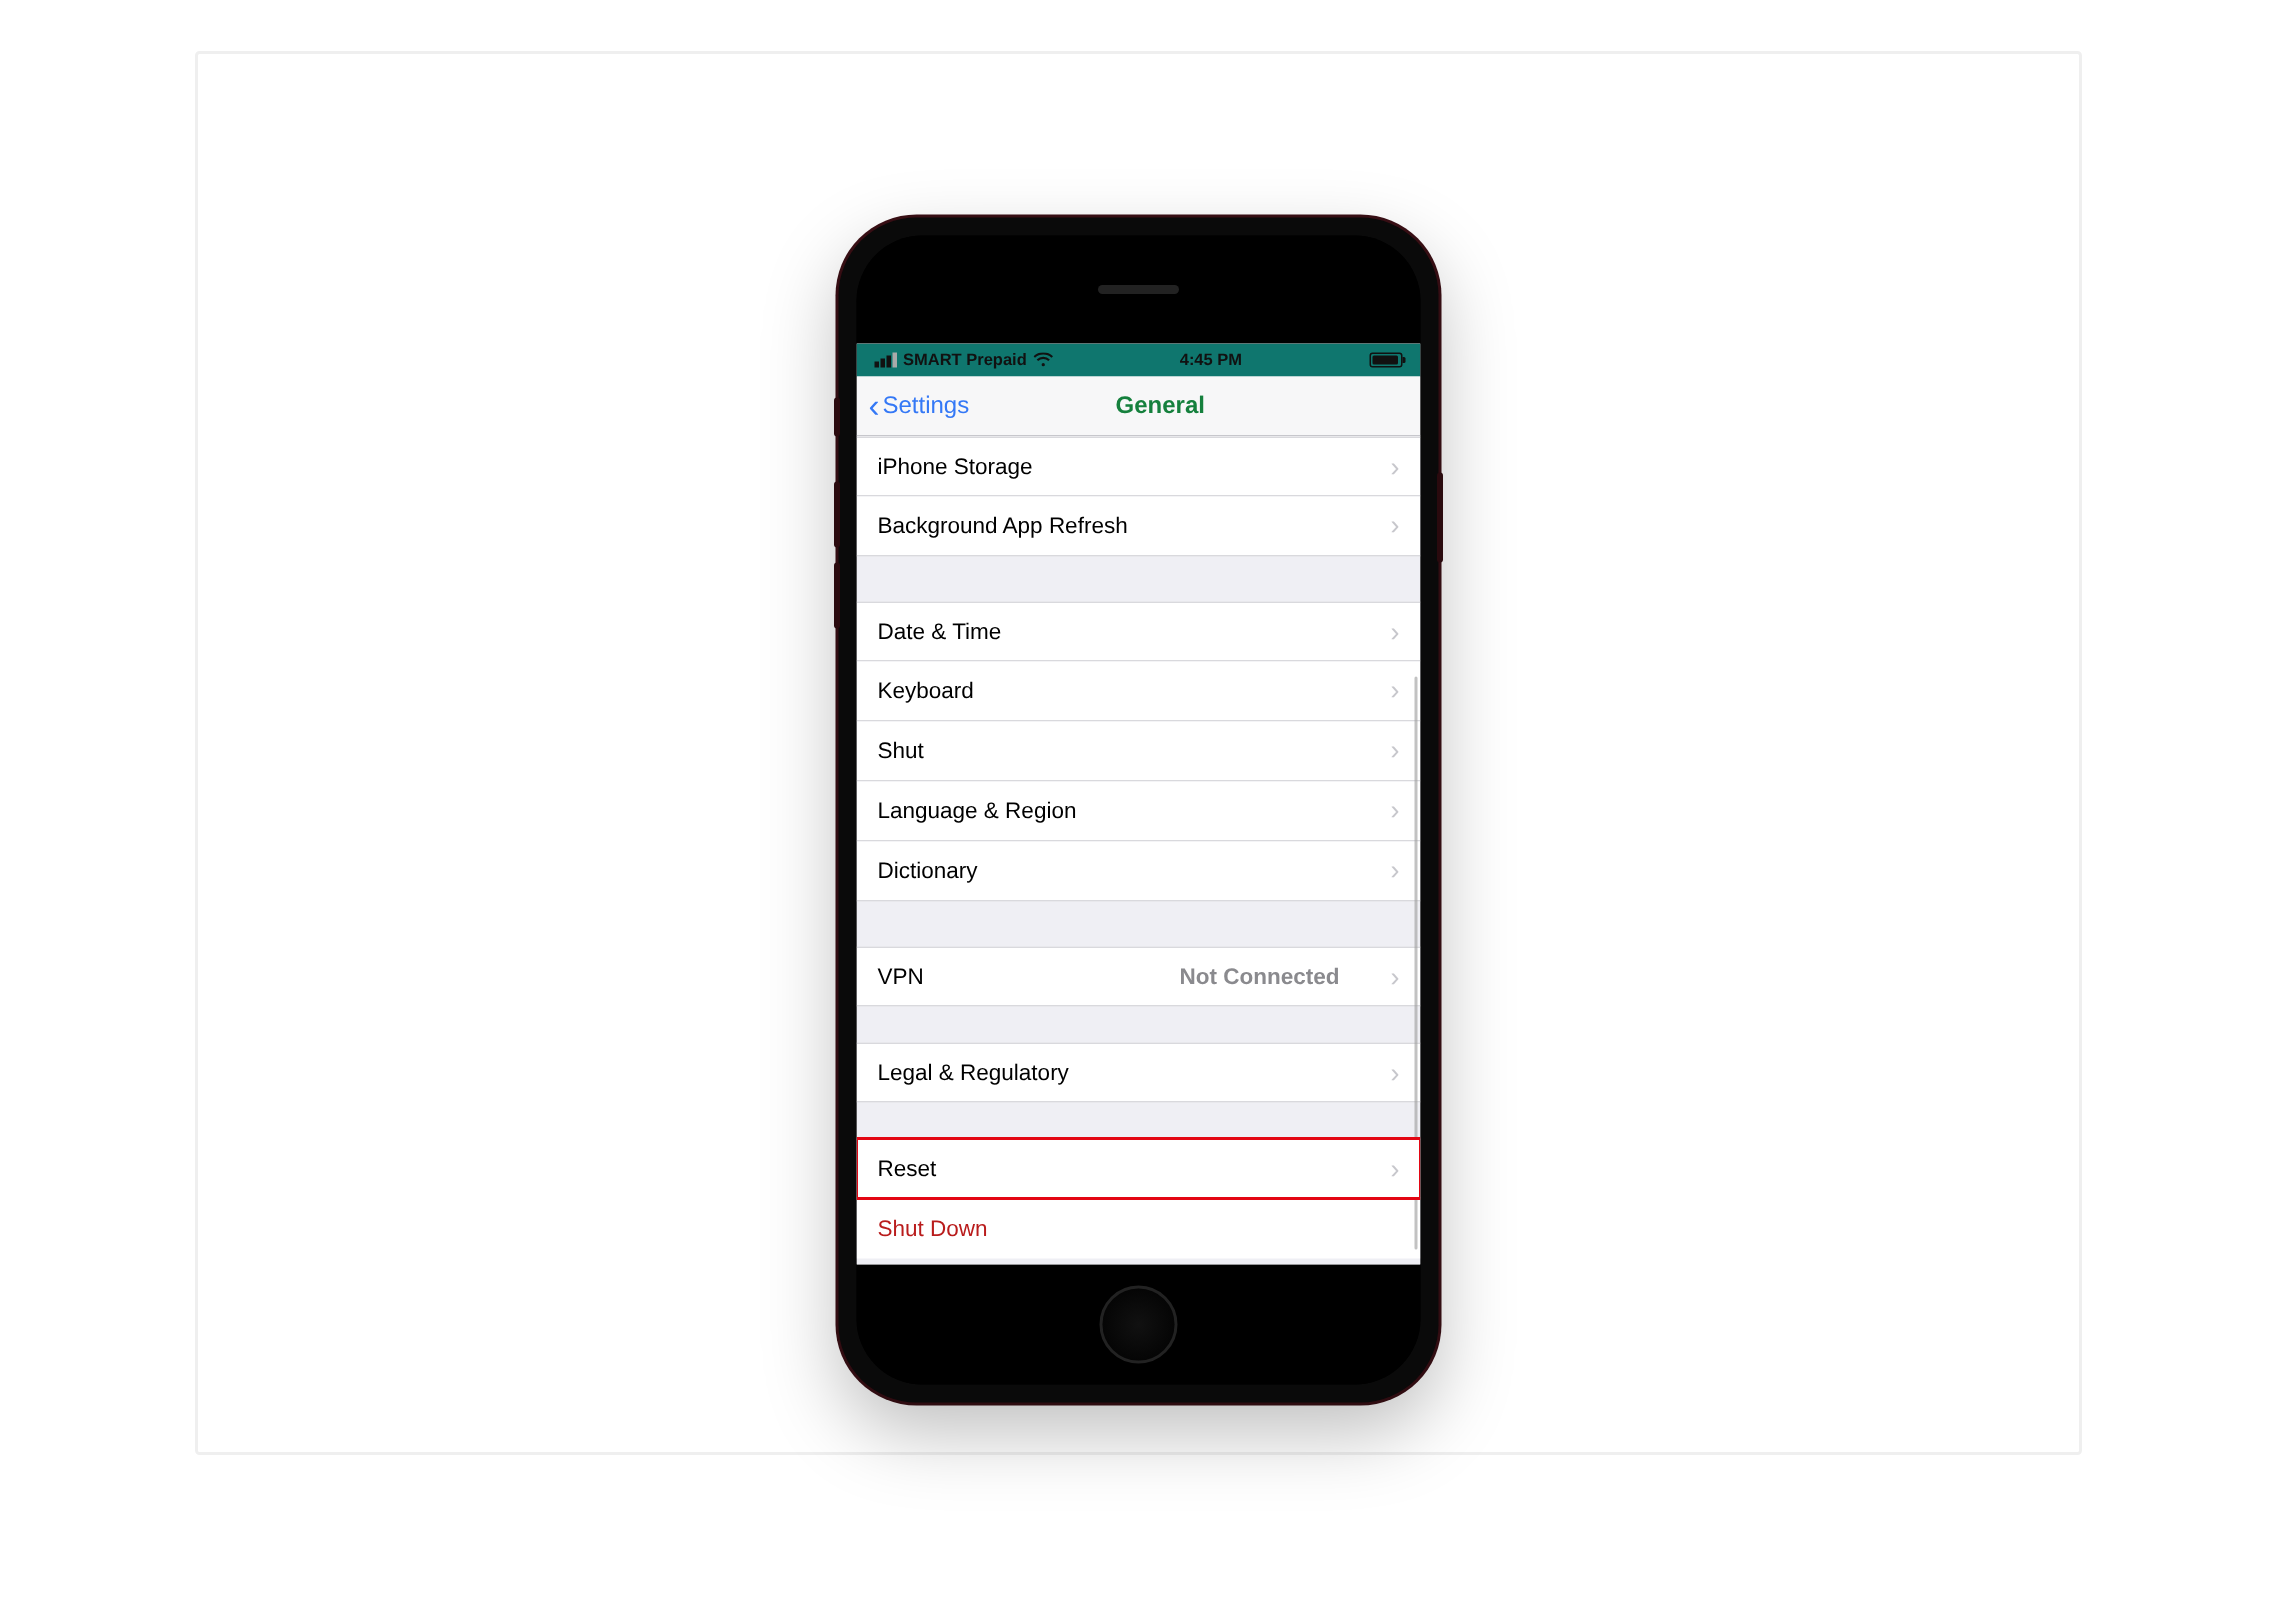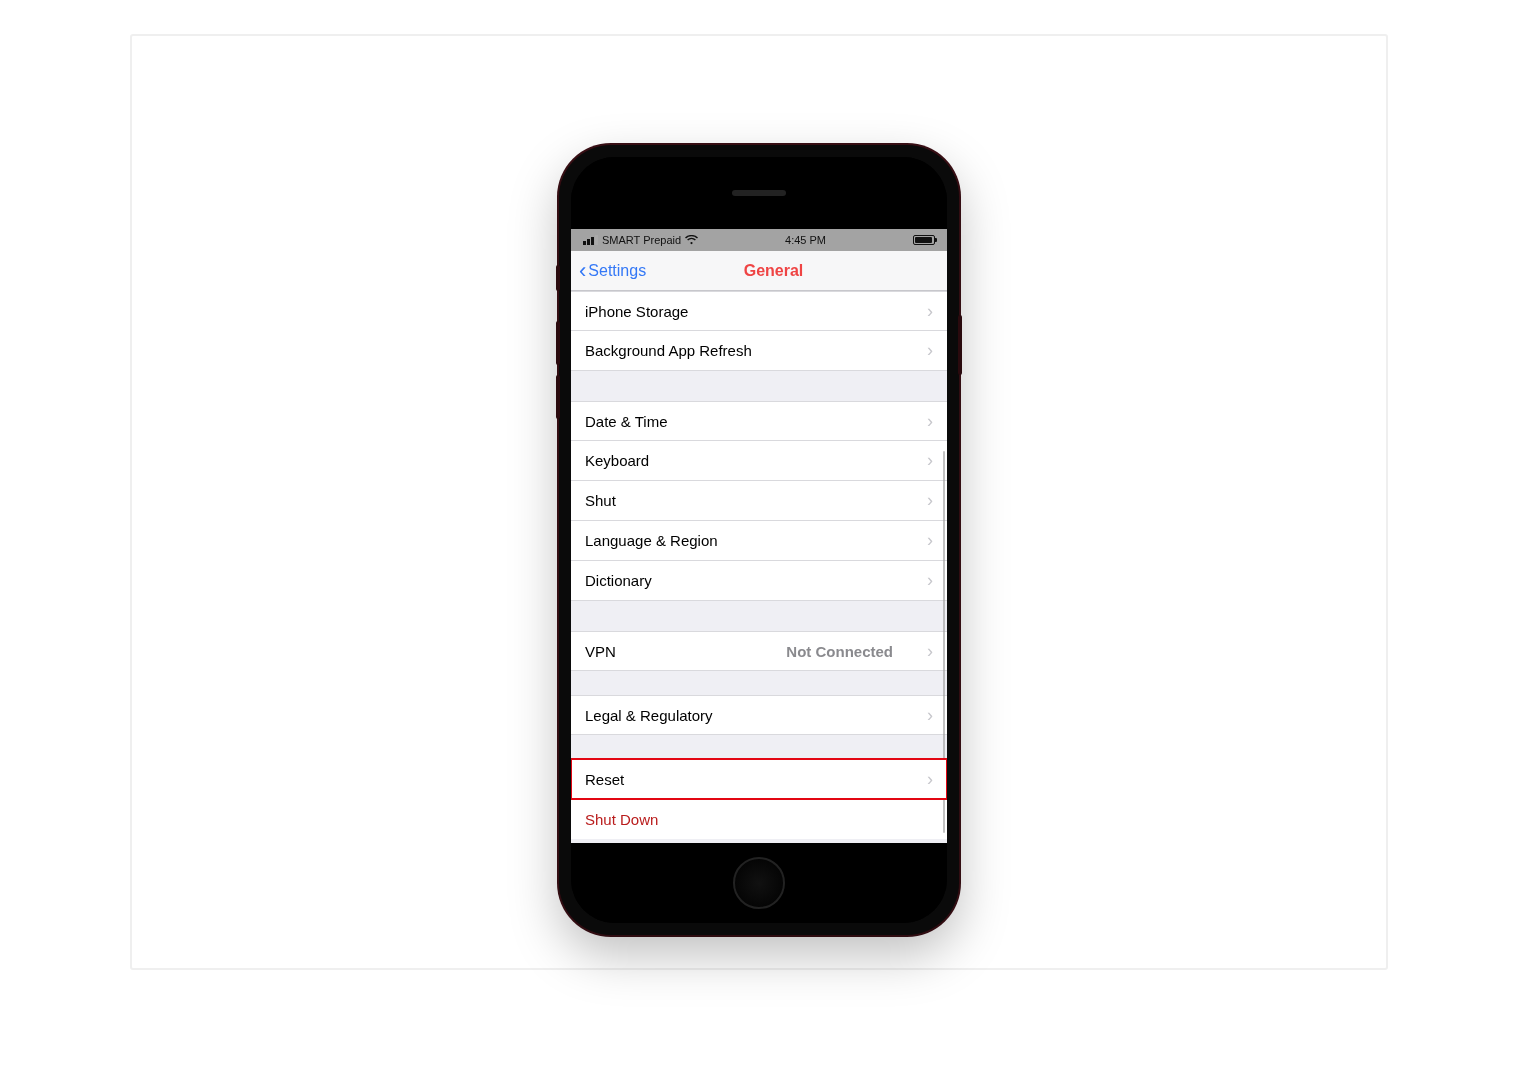--- a/index.html
+++ b/index.html
@@ -59,28 +59,28 @@
     flex: 1;
     background: #efeff4;
     display: flex;
     flex-direction: column;
     overflow: hidden;
     position: relative;
   }
   
   .status-bar {
     height: 22px;
-    background: #a3a3a3;
+    background: #0f766e;
     display: flex;
     align-items: center;
     justify-content: space-between;
     padding: 0 12px;
     font-size: 11px;
     color: #111;
-    font-weight: 400;
+    font-weight: 700;
   }
   .status-left { display:flex; align-items:center; gap:4px; }
   .signal-bars { display:flex; gap:1px; align-items:flex-end; }
   .signal-bars span { width:3px; background:#111; display:inline-block; }
   .signal-bars span:nth-child(1){height:4px;}
   .signal-bars span:nth-child(2){height:6px;}
   .signal-bars span:nth-child(3){height:8px;}
   .signal-bars span:nth-child(4){height:10px;background:#aaa;}
   .wifi-icon svg { display:block; }
   .status-right { display:flex; align-items:center; gap:4px; }
@@ -102,21 +102,21 @@
   .back-button {
     display:flex;align-items:center;
     color:#3478f6;
     font-size:16px;
     cursor:pointer;
     gap:2px;
   }
   .back-chevron{ font-size:22px; line-height:1; font-weight:300; }
   .nav-title{
     position:absolute;left:0;right:0;text-align:center;
-    font-size:16px;font-weight:600;color:#ef4444;
+    font-size:16px;font-weight:600;color:#15803d;
     pointer-events:none;
     padding-left:29px;
   }
   
   .settings-list{
     flex:1;
     overflow:hidden;
     position:relative;
     background:#efeff4;
   }

